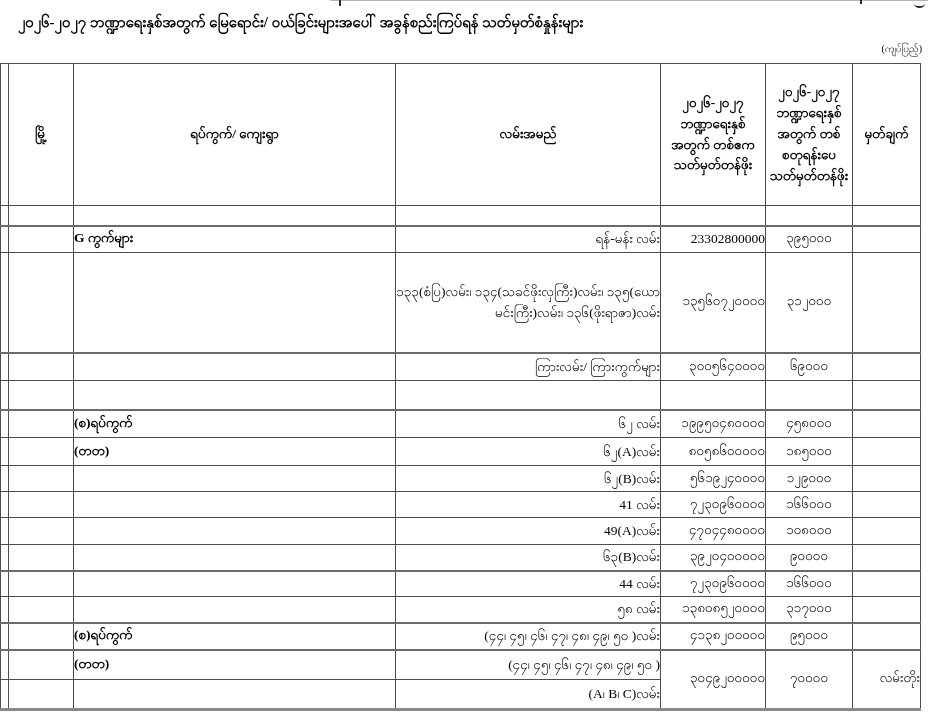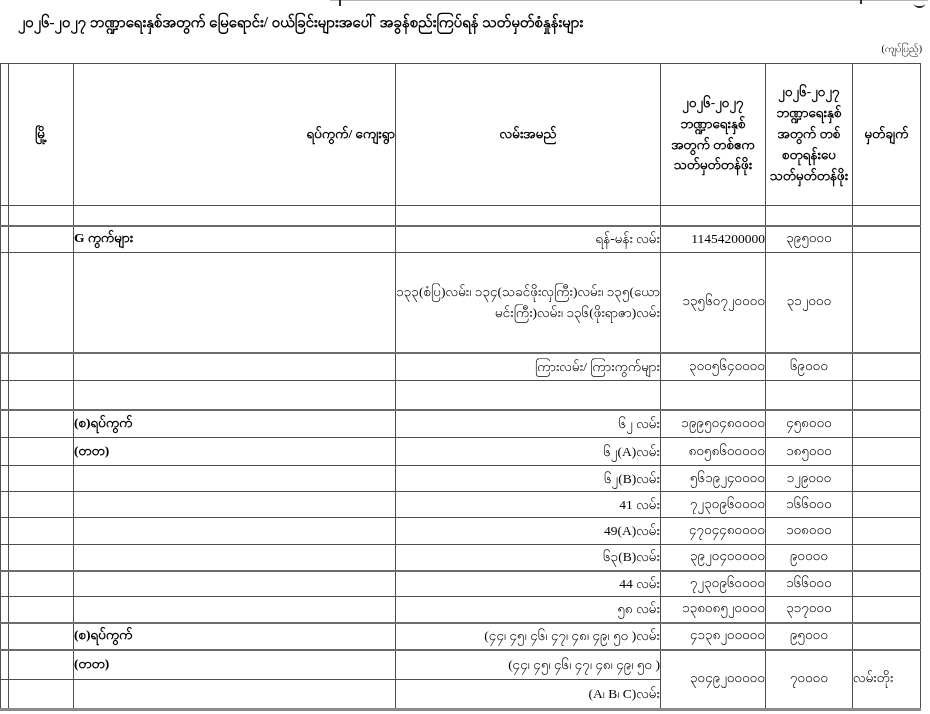--- a/index.html
+++ b/index.html
@@ -23,26 +23,26 @@
     position:absolute;top:63px;left:0;width:920px;
     border-collapse:collapse;table-layout:fixed;
     font-size:13.5px;
   }
   table.main td,table.main th{
     border:1px solid #4d4d4d;vertical-align:middle;
     padding:0;overflow:hidden;word-wrap:break-word;
   }
   table.main{border-bottom:3px solid #8a8a8a;}
   th{font-weight:bold;font-size:13.5px;text-align:center;line-height:1.55;padding:2px;}
-  th.h-ward{text-align:right;padding-left:4px;}
+  th.h-ward{text-align:center;padding-left:4px;}
   td.ward{font-weight:bold;text-align:left;padding-left:4px;}
   td.road{text-align:right;padding-left:4px;padding-right:3px;line-height:1.6;}
   td.num-r{text-align:right;padding-right:5px;}
   td.num-c{text-align:center;}
-  td.remark{text-align:left;padding-left:3px;}
+  td.remark{text-align:right;padding-left:3px;}
   tr.thick td{border-top:2px solid #6b6b6b;}
   td.part-sep{border-top:2px solid #8f8f8f;}
 </style>
 </head>
 <body>
 
 <div class="page">
 
   <div class="top-artifact-line"></div>
   <div class="tick tick1"></div>
@@ -82,21 +82,21 @@
       <td class="num-r"></td>
       <td class="num-c"></td>
       <td class="remark"></td>
     </tr>
 
     <tr style="height:27px" class="thick">
       <td></td>
       <td></td>
       <td class="ward">G ကွက်များ</td>
       <td class="road">ရန်-မန်း လမ်း</td>
-      <td class="num-r">11454200000</td>
+      <td class="num-r">23302800000</td>
       <td class="num-c">၃၉၅၀၀၀</td>
       <td class="remark"></td>
     </tr>
 
     <tr style="height:100px">
       <td></td>
       <td></td>
       <td class="ward"></td>
       <td class="road">၁၃၃(စံပြ)လမ်း၊ ၁၃၄(သခင်ဖိုးလှကြီး)လမ်း၊ ၁၃၅(ယောမင်းကြီး)လမ်း၊ ၁၃၆(ဖိုးရာဇာ)လမ်း</td>
       <td class="num-r">၁၃၅၆၀၇၂၀၀၀၀</td>

